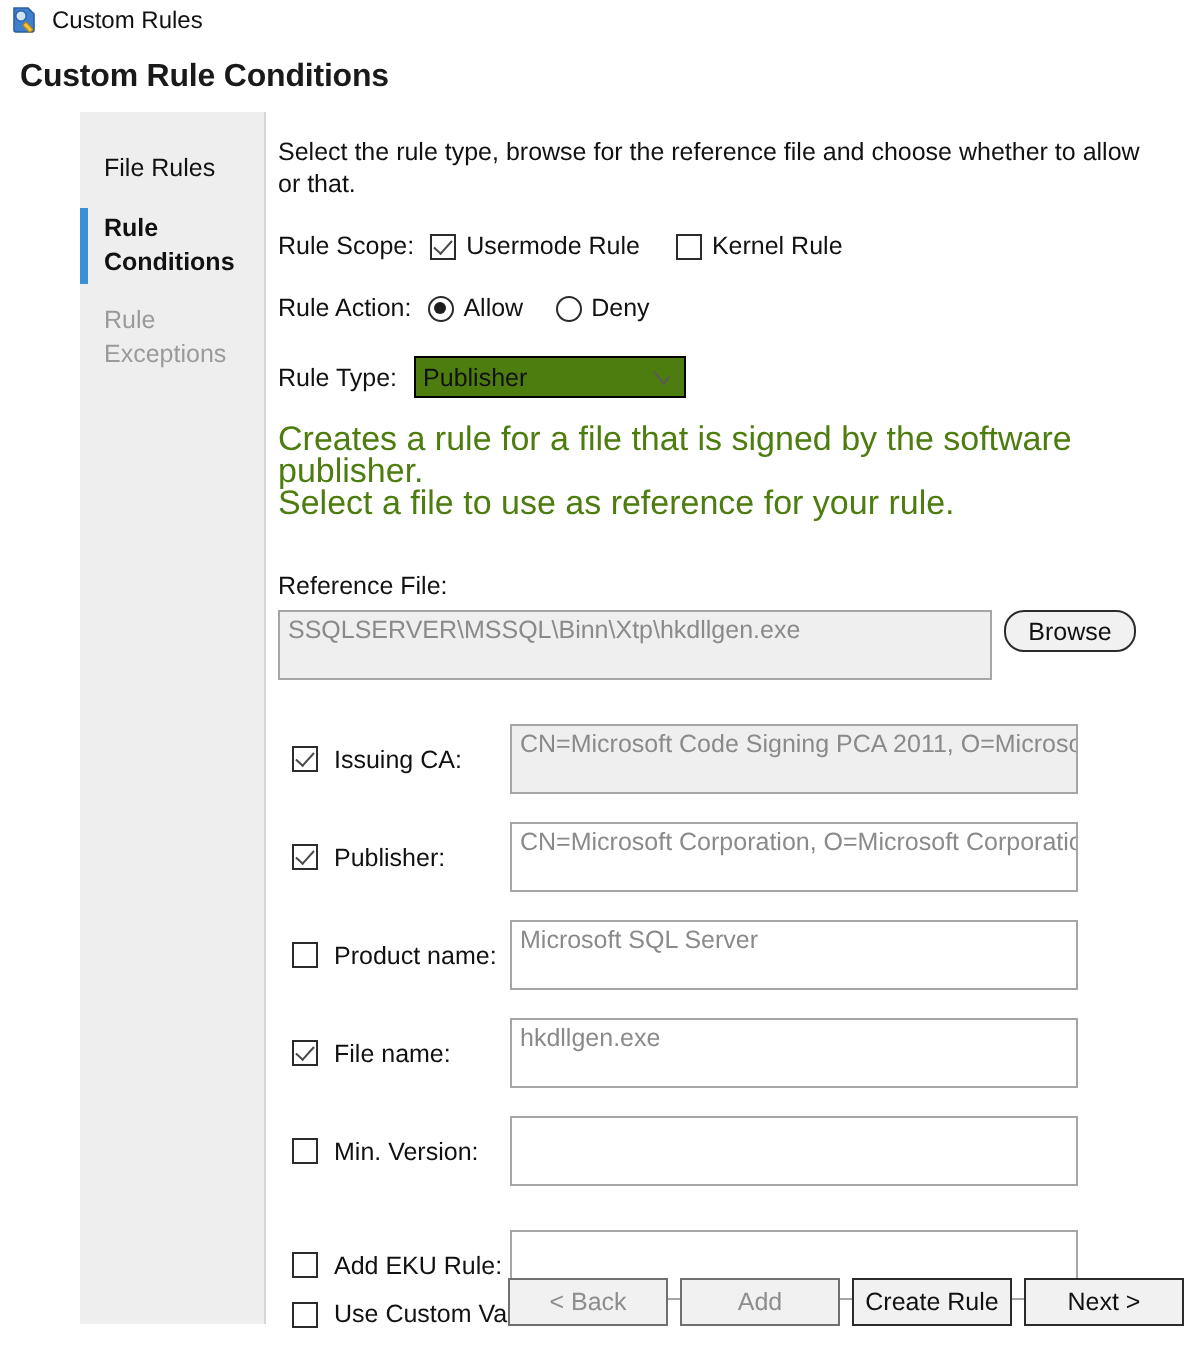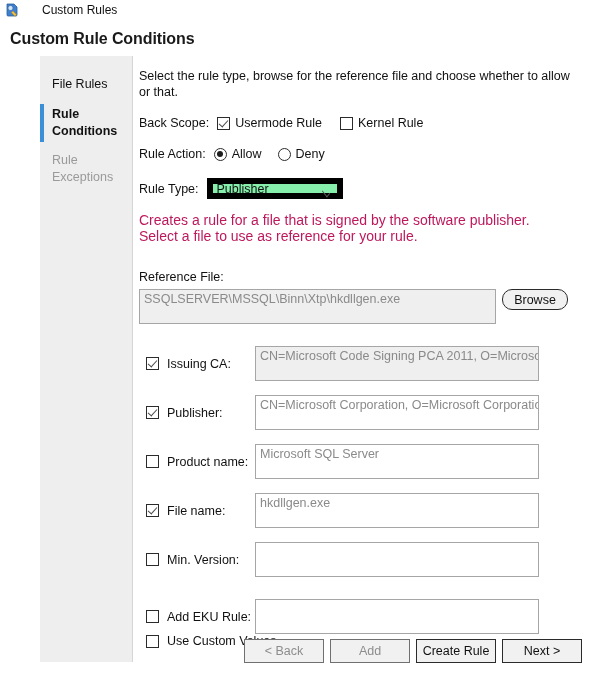--- a/index.html
+++ b/index.html
@@ -18,21 +18,20 @@
   }
 
   
   .titlebar {
     height: 20px;
     display: flex;
     align-items: center;
     padding-left: 4px;
     background: #ffffff;
     box-sizing: border-box;
-    gap: 16px;
   }
   .titlebar-icon {
     width: 16px;
     height: 16px;
     margin-right: 6px;
     position: relative;
     flex: 0 0 auto;
   }
   .titlebar-text {
     font-size: 12px;
@@ -174,44 +173,44 @@
     height: 6px;
     margin: -3px 0 0 -3px;
     border-radius: 50%;
     background: #1d1d1d;
   }
 
   
   .select {
     width: 136px;
     height: 21px;
-    border: 6px solid #000000;
-    background: #86efac;
+    border: 1px solid #000000;
+    background: #4d7c0f;
     box-sizing: border-box;
     display: flex;
     align-items: center;
     padding: 0 4px;
     position: relative;
     font-size: 12.5px;
     color: #111111;
   }
   .select .chev {
     position: absolute;
     right: 7px;
     top: 6px;
     width: 7px;
     height: 4px;
     border: solid #5a5a5a;
     border-width: 0 1.4px 1.4px 0;
     transform: rotate(45deg) skew(6deg, 6deg);
   }
 
   .helper {
-    color: #be185d;
-    font-size: 14px;
+    color: #4d7c0f;
+    font-size: 17px;
     line-height: 16px;
     margin-top: 13px;
   }
 
   .section-label {
     font-size: 12.5px;
     color: #111111;
     margin-top: 26px;
   }
 
@@ -308,21 +307,20 @@
   .footer {
     position: absolute;
     left: 0;
     bottom: 0;
     width: 592px;
     height: 49px;
     box-sizing: border-box;
     display: flex;
     justify-content: flex-end;
     align-items: center;
-    padding-right: 10px;
     gap: 6px;
   }
   .footer .btn {
     width: 80px;
     height: 24px;
   }
 </style>
 </head>
 <body>
 
@@ -354,21 +352,21 @@
     <div class="nav-item disabled">
       <span>Rule Exceptions</span>
     </div>
   </div>
 
   <div class="content">
 
     <div class="intro">Select the rule type, browse for the reference file and choose whether to allow or that.</div>
 
     <div class="row">
-      <span class="row-label">Back Scope:</span>
+      <span class="row-label">Rule Scope:</span>
       <span class="cb-wrap" style="margin-left:8px;">
         <span class="cb checked"></span>
         <span class="cb-label">Usermode Rule</span>
       </span>
       <span class="cb-wrap" style="margin-left:18px;">
         <span class="cb"></span>
         <span class="cb-label">Kernel Rule</span>
       </span>
     </div>
 

